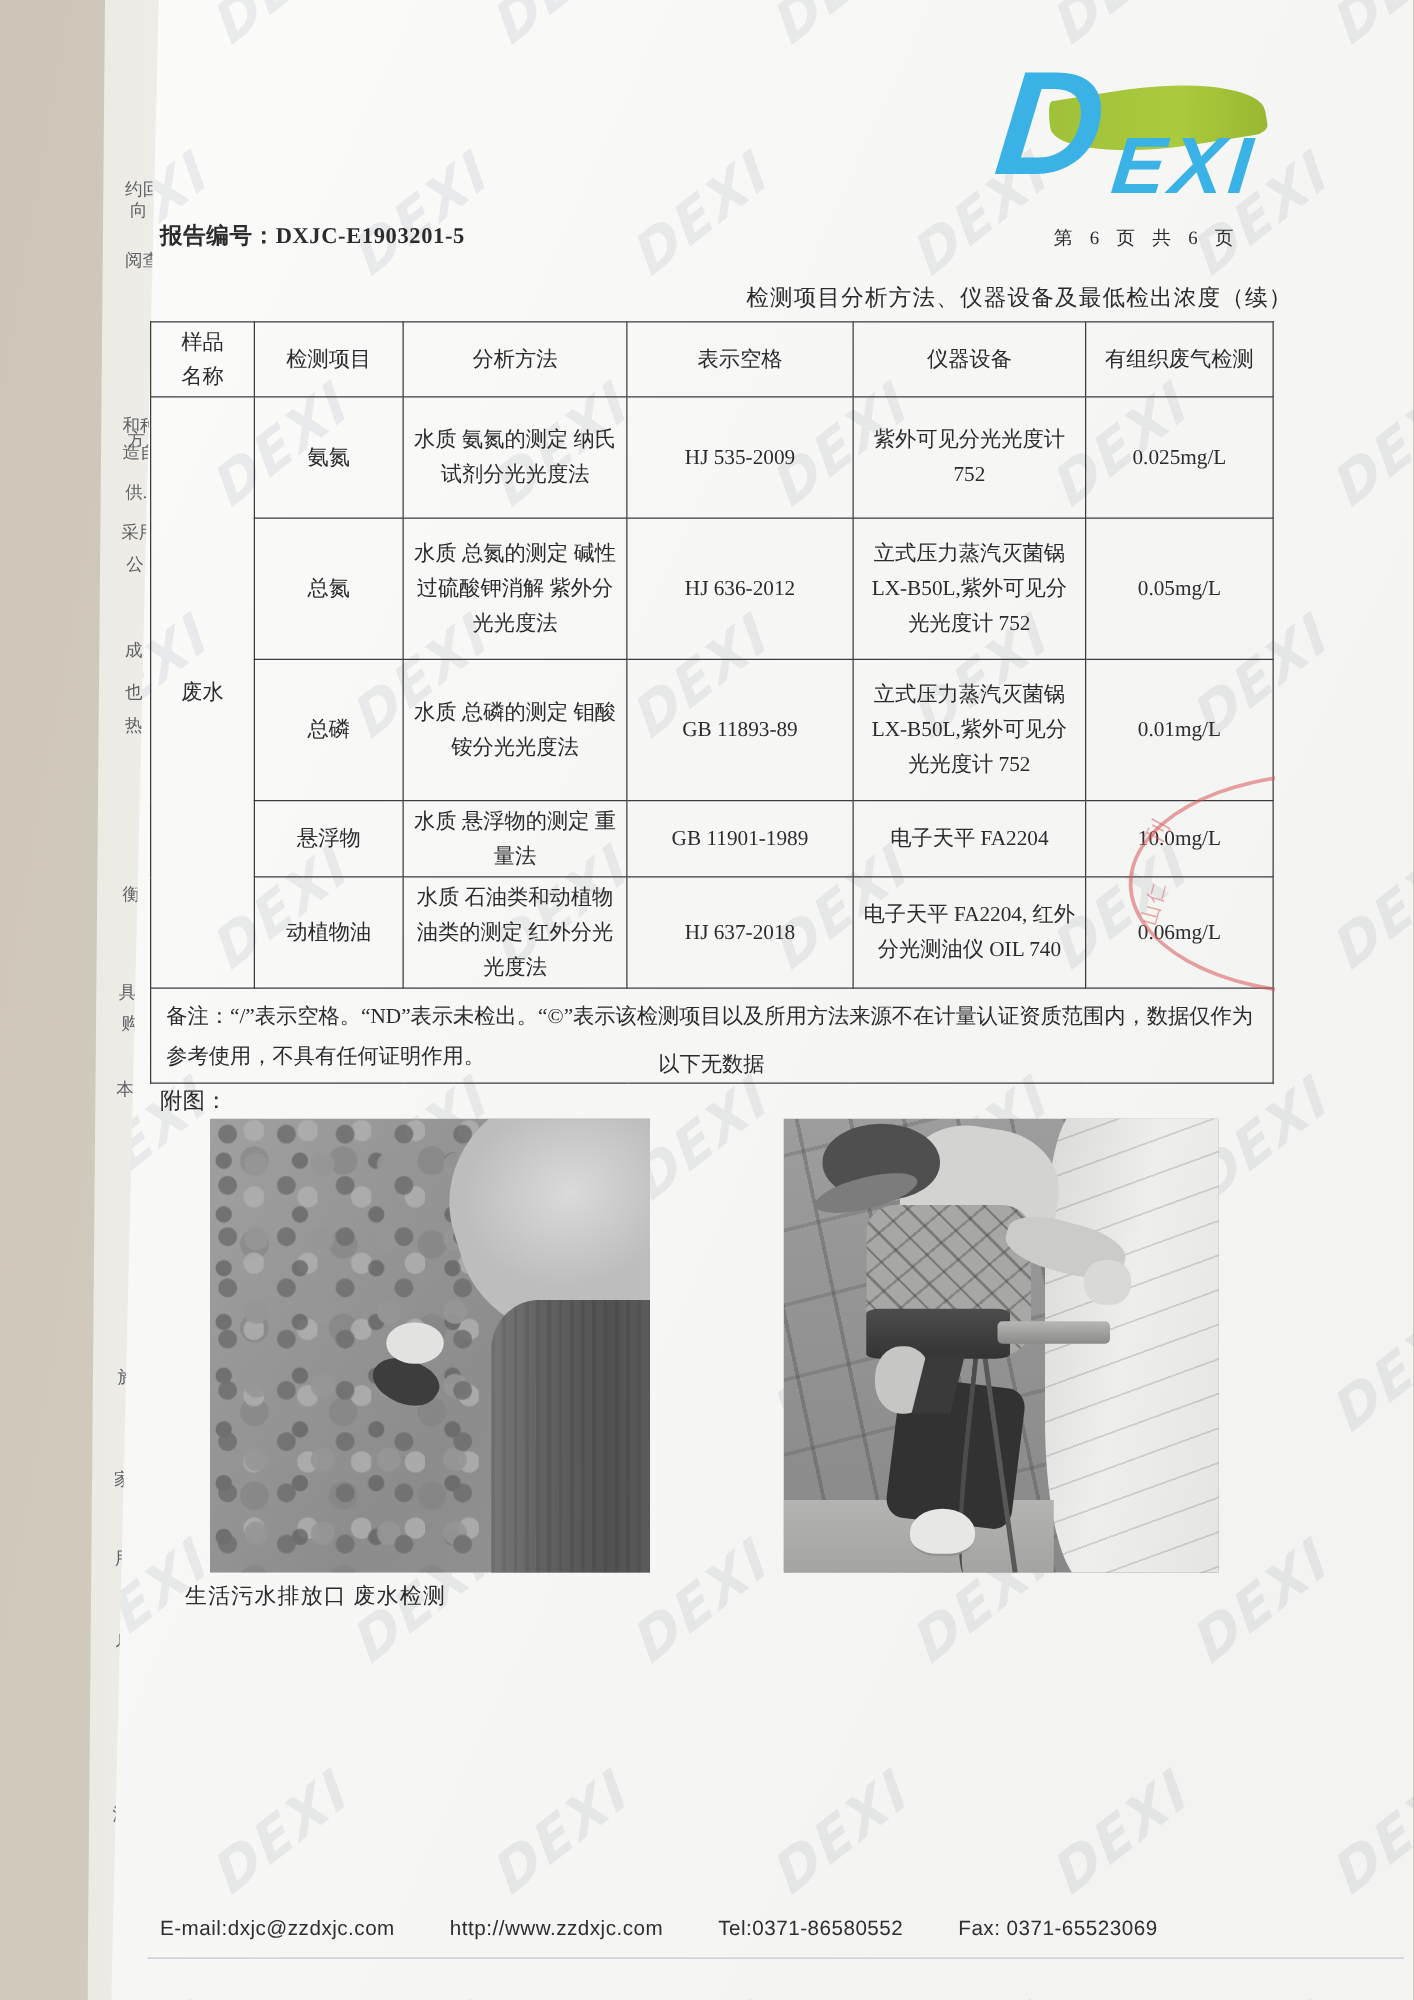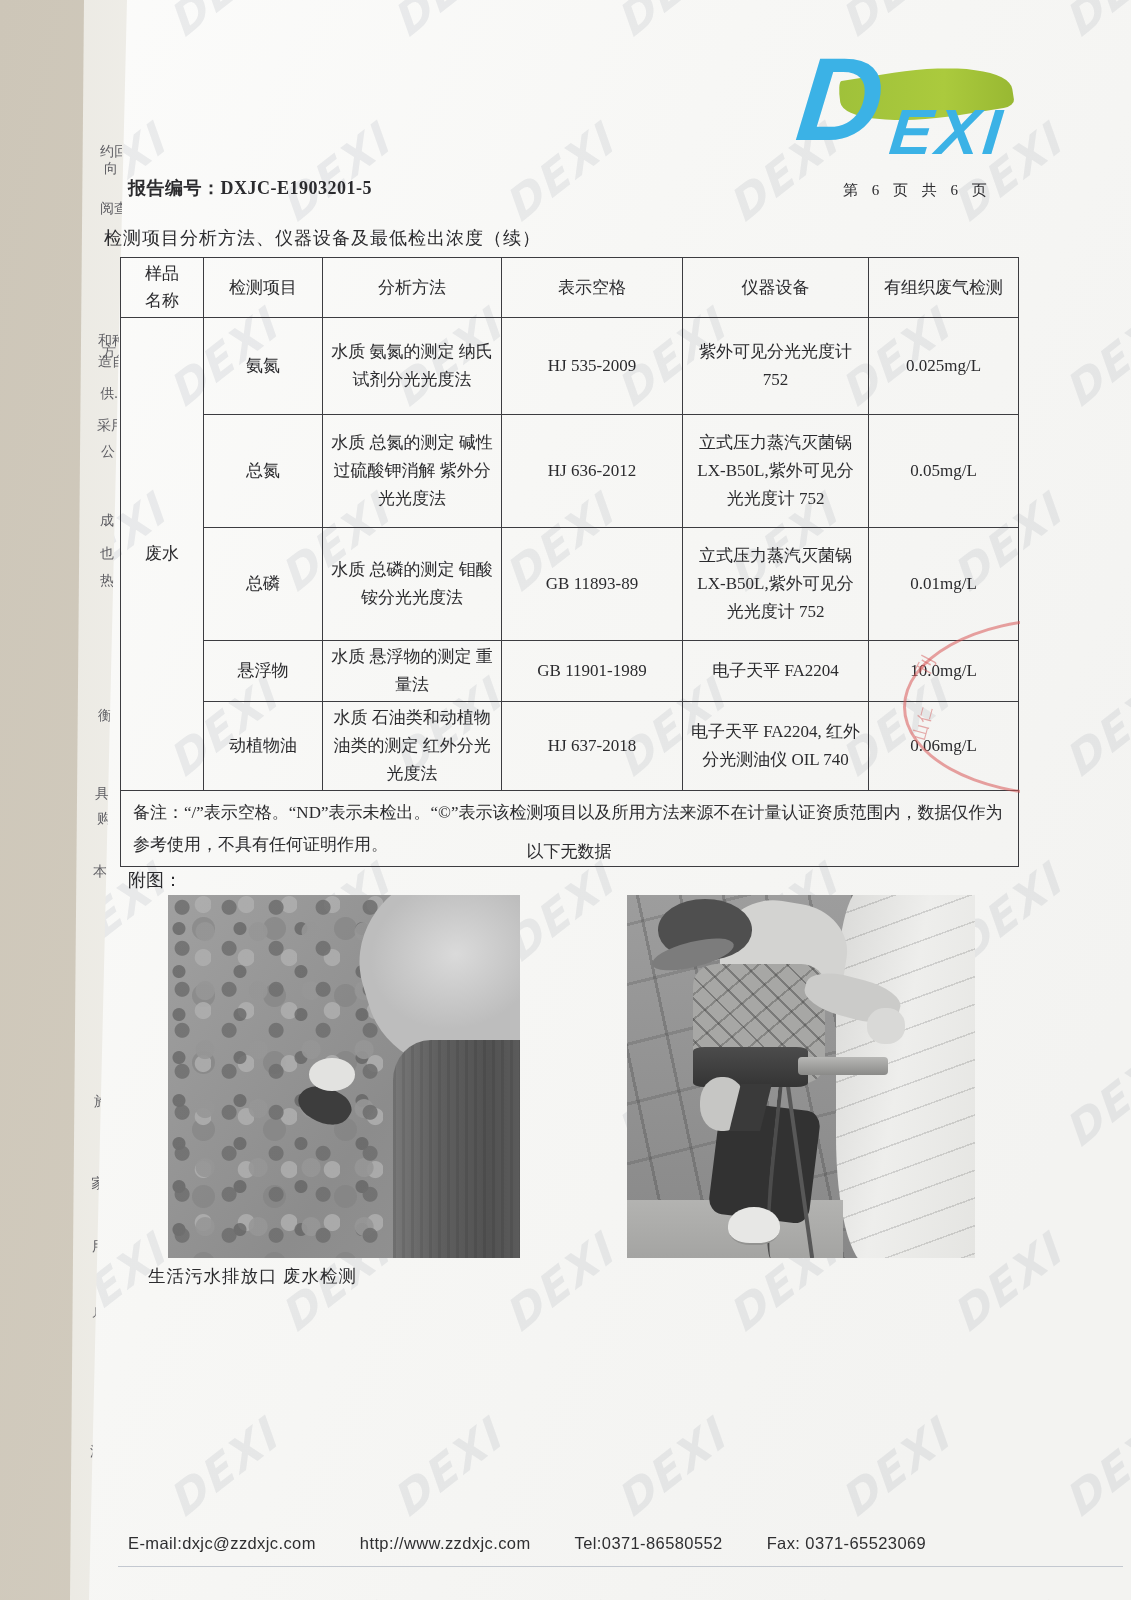--- a/index.html
+++ b/index.html
@@ -39,21 +39,21 @@
       border-radius:4% 100% 10% 100% / 60% 100% 20% 90%;
       transform:rotate(-9deg);z-index:1;}
   #logo .logo-d{position:absolute;left:0;top:-18px;z-index:2;
       font-family:"Liberation Sans",sans-serif;font-weight:700;font-style:italic;
       font-size:118px;line-height:1;color:#3bb2e6;transform:skewX(-6deg);}
   #logo .logo-rest{position:absolute;left:92px;top:42px;z-index:2;
       font-family:"Liberation Sans",sans-serif;font-weight:700;font-style:italic;
       font-size:64px;line-height:1;letter-spacing:4px;color:#3bb2e6;transform:skewX(-6deg);}
 
   
-  .doc-title{position:absolute;left:104px;top:226px;width:898px;text-align:left;
+  .doc-title{position:absolute;left:136px;top:226px;width:898px;text-align:right;
       font-size:18px;letter-spacing:1px;}
   #tbl{position:absolute;left:120px;top:257px;width:898px;border-collapse:collapse;
       font-size:17px;table-layout:fixed;}
   #tbl td,#tbl th{border:1.6px solid #3c3c40;text-align:center;vertical-align:middle;
       padding:2px 6px;font-weight:normal;line-height:1.65;word-break:break-word;}
   #tbl .note-cell{text-align:left;line-height:1.85;padding:6px 12px;}
   .w2{display:inline-block;width:2.3em;line-height:1.6;}
 
   .no-data{position:absolute;left:120px;top:840px;width:898px;text-align:center;font-size:17px;}
   .fig-label{position:absolute;left:128px;top:868px;font-size:18px;}

